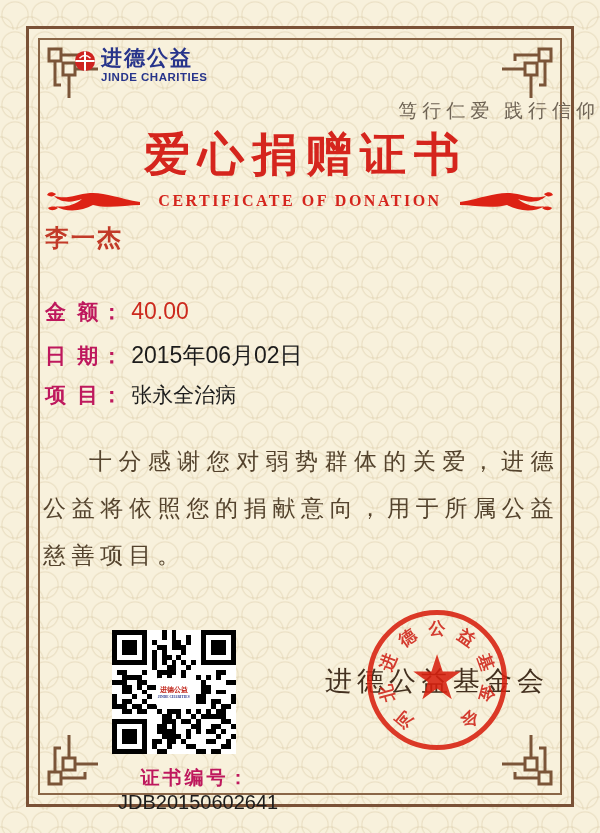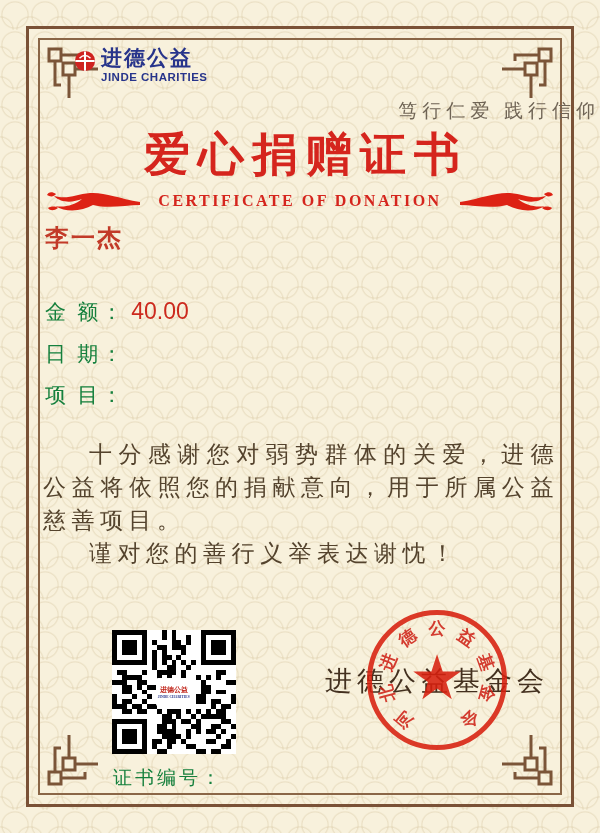--- a/index.html
+++ b/index.html
@@ -32,29 +32,29 @@
   
   .tagline{left:0;right:0;top:98px;text-align:right;font-size:19px;color:#6f6455;letter-spacing:5px;}
   .title{left:0;right:0;top:124px;text-align:center;font-size:46px;font-weight:bold;color:#d5251d;letter-spacing:8px;padding-left:12px;}
   .subtitle-row{left:0;right:0;top:188px;display:flex;align-items:center;justify-content:center;gap:16px;}
   .subtitle{font-size:16px;font-weight:bold;color:#d5251d;letter-spacing:2.5px;font-family:"Liberation Serif","DejaVu Serif",serif;}
   .flourish svg{display:block;width:96px;height:26px;}
   .flourish.right svg{transform:scaleX(-1);}
   
   .donor{left:45px;top:222px;font-family:"Liberation Sans","DejaVu Sans",sans-serif;font-weight:bold;font-size:24px;color:#c23a28;letter-spacing:2px;}
   .frow{left:45px;display:flex;align-items:baseline;}
-  .flabel{font-size:21px;font-weight:normal;color:#15803d;letter-spacing:3px;}
+  .flabel{font-size:21px;font-weight:bold;color:#be185d;letter-spacing:3px;}
   .fvalue{font-family:"Liberation Sans","DejaVu Sans",sans-serif;font-size:23px;color:#1c1c1c;margin-left:6px;}
   .fvalue.amount{color:#cc291d;}
   .row-amount{top:298px;}
   .row-date{top:340px;}
   .row-project{top:381px;align-items:center;}
   .row-project .fvalue{font-size:21px;}
   
-  .body-text{left:43px;width:516px;top:438px;font-size:23px;color:#54432d;letter-spacing:5.5px;line-height:33px;text-align:justify;}
+  .body-text{left:43px;width:516px;top:438px;font-size:23px;color:#54432d;letter-spacing:5.5px;line-height:47px;text-align:justify;}
   .body-text p{margin:0;text-indent:2em;}
   .thanks{margin-top:2px;}
   
   .qr{left:112px;top:630px;width:124px;height:124px;}
   .qr svg{display:block;}
   .qr-center{position:absolute;left:50%;top:50%;transform:translate(-50%,-50%);width:36px;height:28px;background:#fff;border-radius:2px;
     display:flex;flex-direction:column;align-items:center;justify-content:center;overflow:hidden;}
   .qr-cn{font-size:7px;line-height:8px;color:#c02318;font-weight:bold;white-space:nowrap;}
   .qr-en{font-size:4px;line-height:5px;color:#27348b;font-weight:bold;white-space:nowrap;transform:scale(.9);}
   .foundation{left:325px;top:663px;font-size:27px;color:#43301f;letter-spacing:5px;z-index:1;font-weight:500;white-space:nowrap;text-align:center;}
@@ -162,28 +162,29 @@
 </div>
 
 <div class="abs donor">李一杰</div>
 
 <div class="abs frow row-amount">
   <span class="flabel">金 额：</span>
   <span class="fvalue amount">40.00</span>
 </div>
 <div class="abs frow row-date">
   <span class="flabel">日 期：</span>
+  <span class="fvalue">2015年06月02日</span>
 </div>
 <div class="abs frow row-project">
   <span class="flabel">项 目：</span>
+  <span class="fvalue">张永全治病</span>
 </div>
 
 <div class="abs body-text">
   <p>十分感谢您对弱势群体的关爱，进德公益将依照您的捐献意向，用于所属公益慈善项目。</p>
-  <p class="thanks">谨对您的善行义举表达谢忱！</p>
 </div>
 
 <div class="abs qr">
   <svg id="qr-svg" width="124" height="124" viewBox="0 0 25 25" shape-rendering="crispEdges">
       <rect x="0" y="0" width="25" height="25" fill="#ffffff"></rect>
       <rect x="0" y="0" width="7" height="7" fill="#000"></rect>
       <rect x="1" y="1" width="5" height="5" fill="#fff"></rect>
       <rect x="2" y="2" width="3" height="3" fill="#000"></rect>
       <rect x="18" y="0" width="7" height="7" fill="#000"></rect>
       <rect x="19" y="1" width="5" height="5" fill="#fff"></rect>
@@ -381,13 +382,14 @@
       <span style="--a: 35deg;">益</span>
       <span style="--a: 70deg;">基</span>
       <span style="--a: 105deg;">金</span>
       <span style="--a: 140deg;">会</span>
     </div>
   <div class="seal-star">★</div>
 </div>
 
 <div class="abs certnum">
   <span class="flabel">证书编号：</span>
+  <span class="fvalue">JDB20150602641</span>
 </div>
 
 </body></html>

